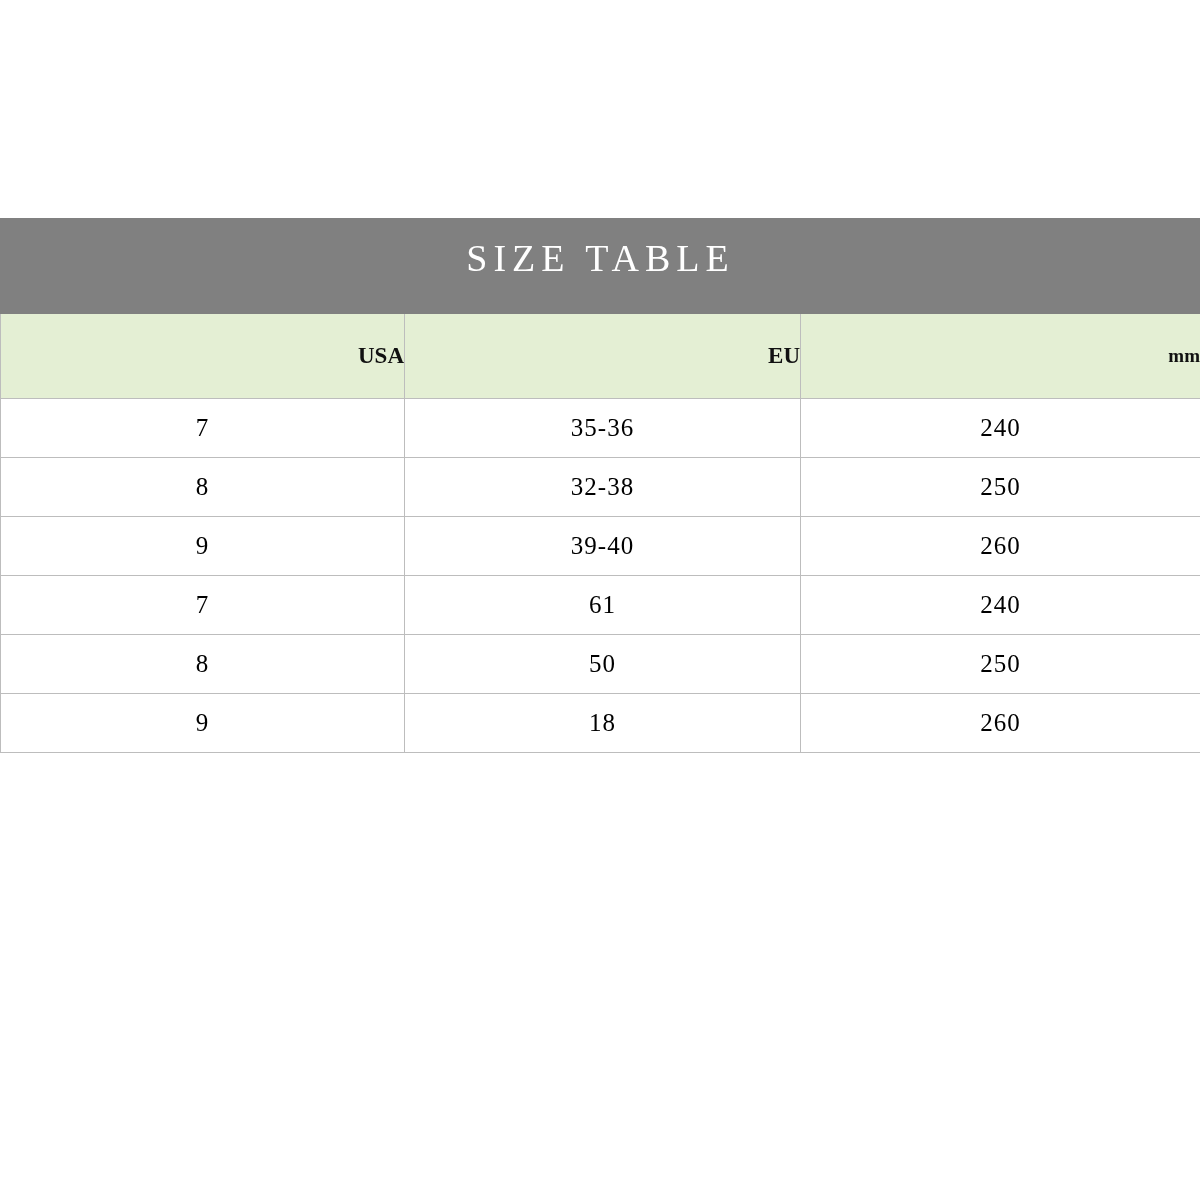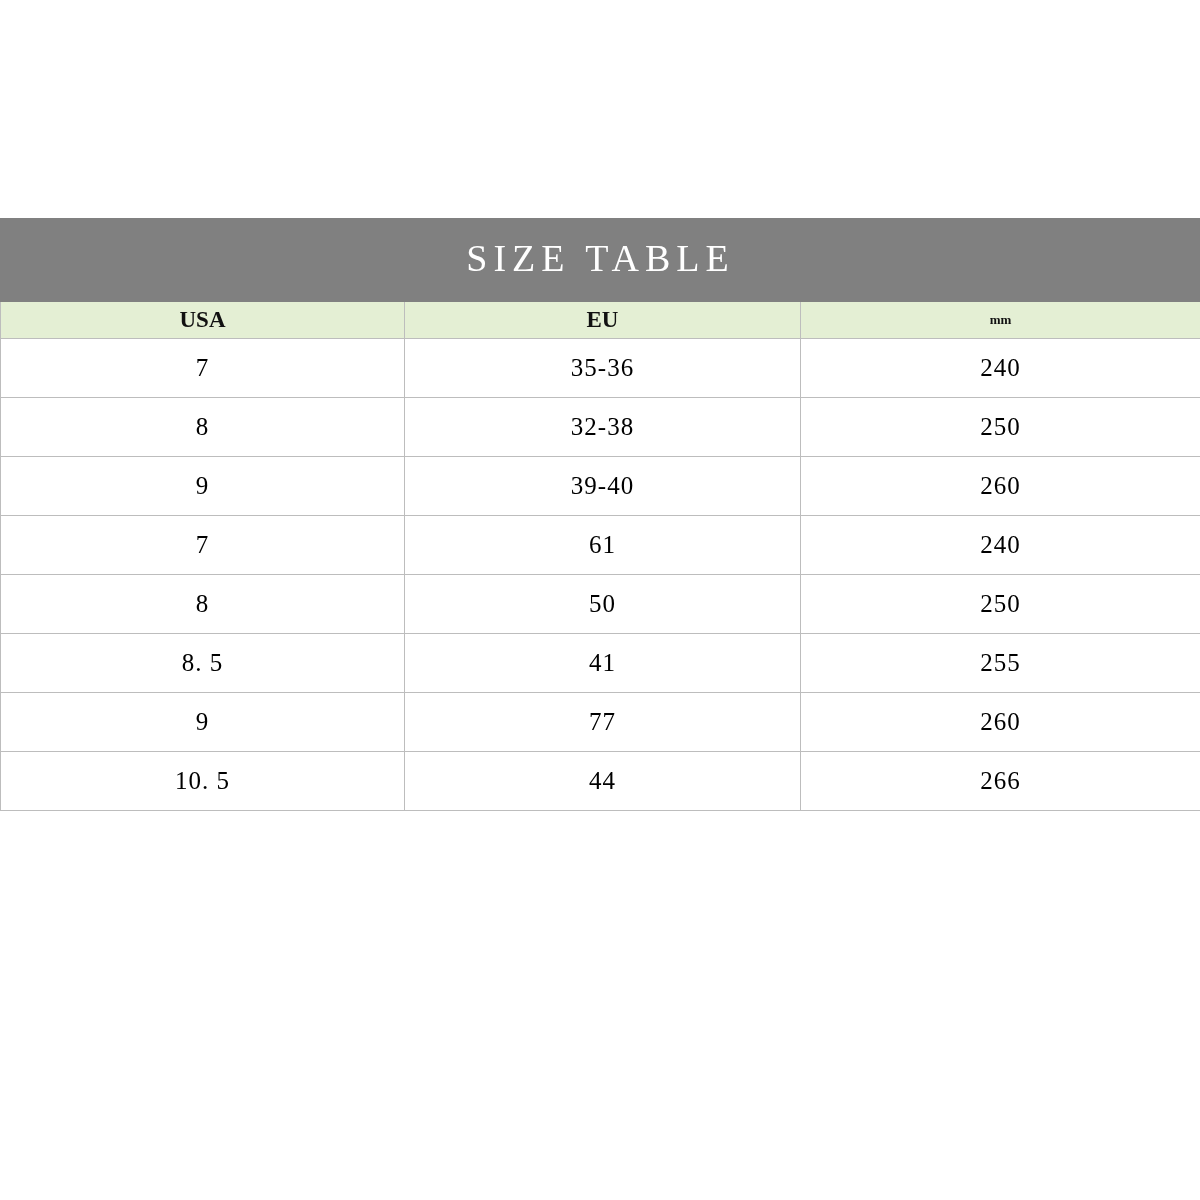--- a/index.html
+++ b/index.html
@@ -37,40 +37,40 @@
   table.size-table col.c-mm  { width: 400px; }
 
   .title-row th {
     background: #808080;
     color: #ffffff;
     font-family: "Liberation Serif", serif;
     font-size: 38px;
     font-weight: normal;
     letter-spacing: 6px;
     text-align: center;
-    padding: 12px 0 14px 0;
+    padding: 12px 0 26px 0;
     border: 1px solid #808080;
     height: 56px;
     line-height: 1.1;
   }
 
   .head-row th {
     background: #e4efd4;
     color: #111111;
     font-family: "Liberation Serif", serif;
     font-weight: bold;
     font-size: 23px;
-    text-align: center;
-    padding: 4px 0;
+    text-align: right;
+    padding: 28px 0;
     border: 1px solid #bdbdbd;
     height: 28px;
   }
 
   .head-row th.mm-head {
-    font-size: 13px;
+    font-size: 19px;
     margin-top: 9px;
   }
 
   table.size-table td {
     border: 1px solid #bdbdbd;
     text-align: center;
     font-family: "Liberation Serif", serif;
     font-size: 25px;
     color: #000000;
     height: 30px;
@@ -132,32 +132,22 @@
           <td>7</td>
           <td>61</td>
           <td>240</td>
         </tr>
         <tr>
           <td>8</td>
           <td>50</td>
           <td>250</td>
         </tr>
         <tr>
-          <td>8. 5</td>
-          <td>41</td>
-          <td>255</td>
-        </tr>
-        <tr>
           <td>9</td>
-          <td>77</td>
+          <td>18</td>
           <td>260</td>
-        </tr>
-        <tr>
-          <td>10. 5</td>
-          <td>44</td>
-          <td>266</td>
         </tr>
       </tbody>
     </table>
   </div>
 
   <div class="spacer-bottom"></div>
 </div>
 
 </body></html>

